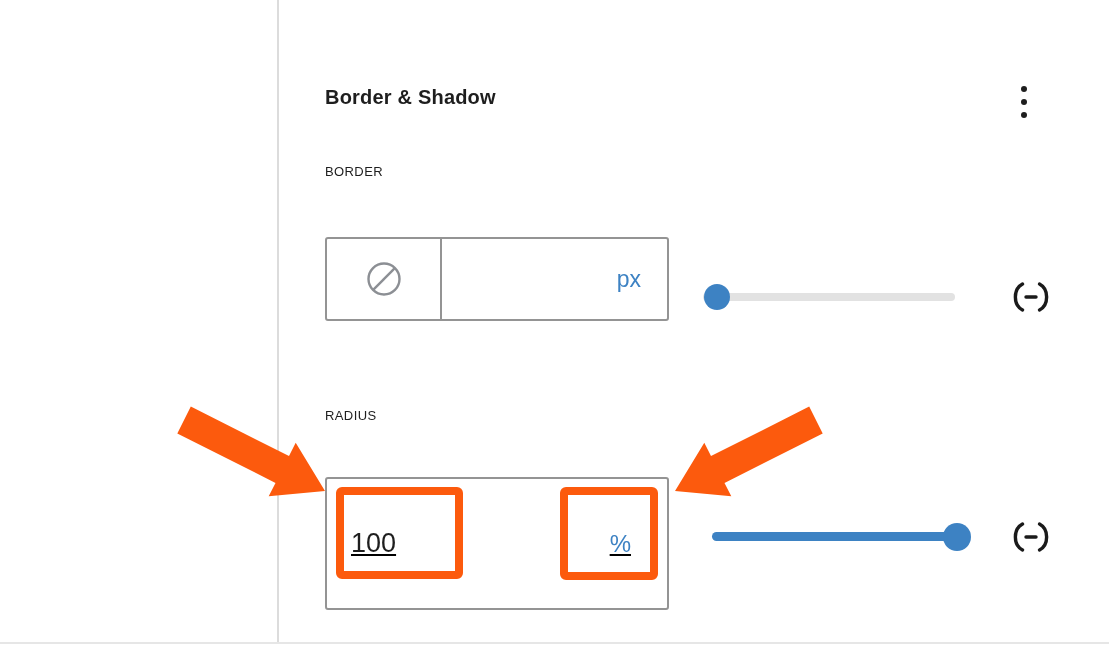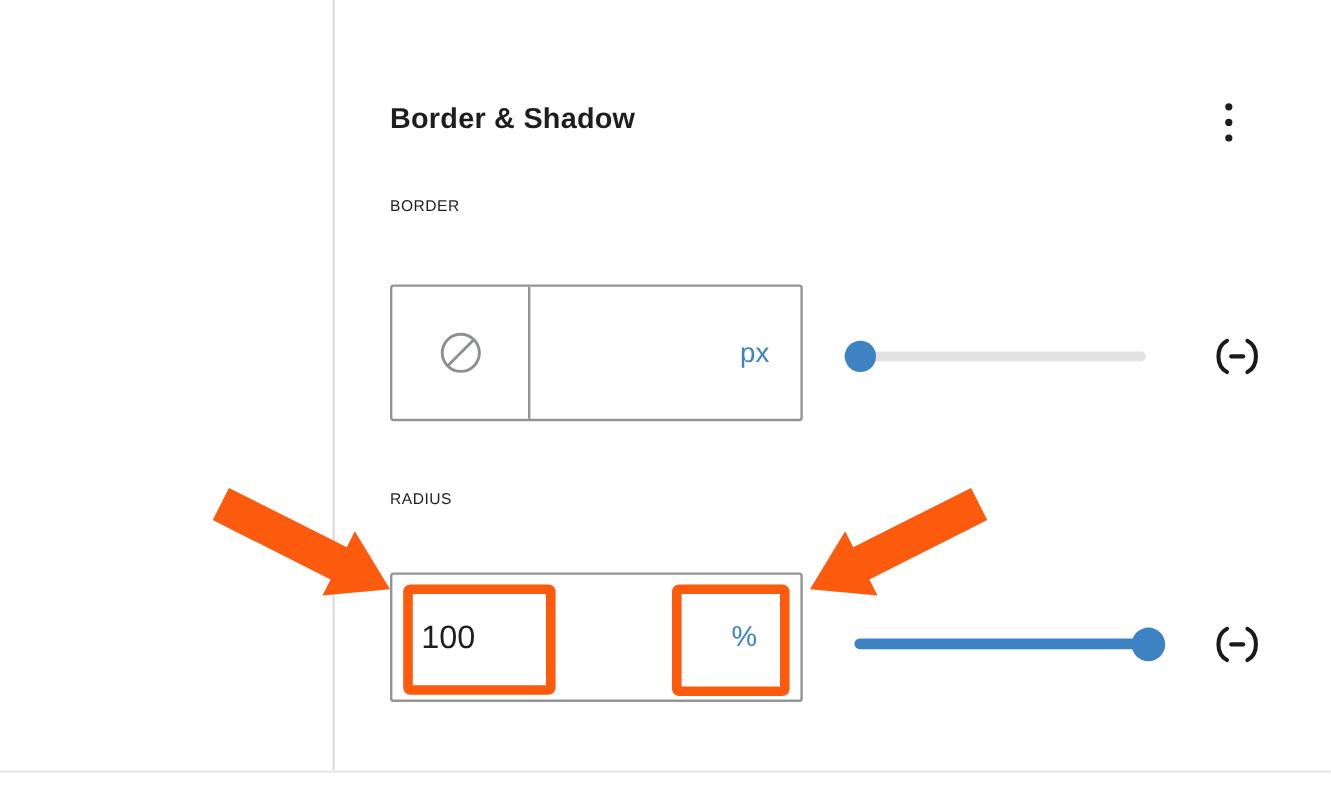--- a/index.html
+++ b/index.html
@@ -13,43 +13,43 @@
   *{margin:0;padding:0;box-sizing:border-box;}
   body{background:#fff;font-family:"Liberation Sans",sans-serif;}
   .screen{
     position:relative;width:1109px;height:659px;background:#ffffff;overflow:hidden;
   }
   .v-divider{position:absolute;left:277px;top:0;width:2px;height:642px;background:var(--divider-gray);}
   .h-divider{position:absolute;left:0;top:642px;width:1109px;height:2px;background:#e6e6e6;}
 
   .panel-title{
     position:absolute;left:325px;top:86px;
-    font-size:24px;font-weight:700;color:var(--text-dark);letter-spacing:.2px;
+    font-size:20px;font-weight:700;color:var(--text-dark);letter-spacing:.2px;
   }
   .kebab{
     position:absolute;left:1008px;top:80px;width:32px;height:44px;
     display:flex;flex-direction:column;align-items:center;justify-content:center;gap:7px;
     background:transparent;border:none;cursor:pointer;
   }
   .kebab .dot{width:6px;height:6px;border-radius:50%;background:var(--text-dark);}
 
   .section-label{
     position:absolute;left:325px;font-size:13px;font-weight:500;color:var(--text-dark);
     letter-spacing:.4px;
   }
   .label-border{top:164px;}
   .label-radius{top:408px;}
 
   .control-box{
     position:absolute;left:325px;width:344px;
     border:2px solid var(--control-border);border-radius:3px;background:#fff;
     display:flex;align-items:center;
   }
-  .border-box{top:237px;height:114px;}
-  .radius-box{top:477px;height:108px;justify-content:space-between;padding:0 36px 0 24px;}
+  .border-box{top:237px;height:84px;}
+  .radius-box{top:477px;height:133px;justify-content:space-between;padding:0 36px 0 24px;text-decoration:underline;}
 
   .none-cell{
     width:115px;height:100%;border-right:2px solid var(--control-border);
     display:flex;align-items:center;justify-content:center;background:transparent;cursor:pointer;border-top:none;border-bottom:none;border-left:none;
   }
   .unit-cell{
     flex:1;height:100%;display:flex;align-items:center;justify-content:flex-end;
     padding-right:26px;background:transparent;border:none;cursor:pointer;
   }
   .unit-text{font-size:23px;color:var(--accent-blue);font-weight:400;}

